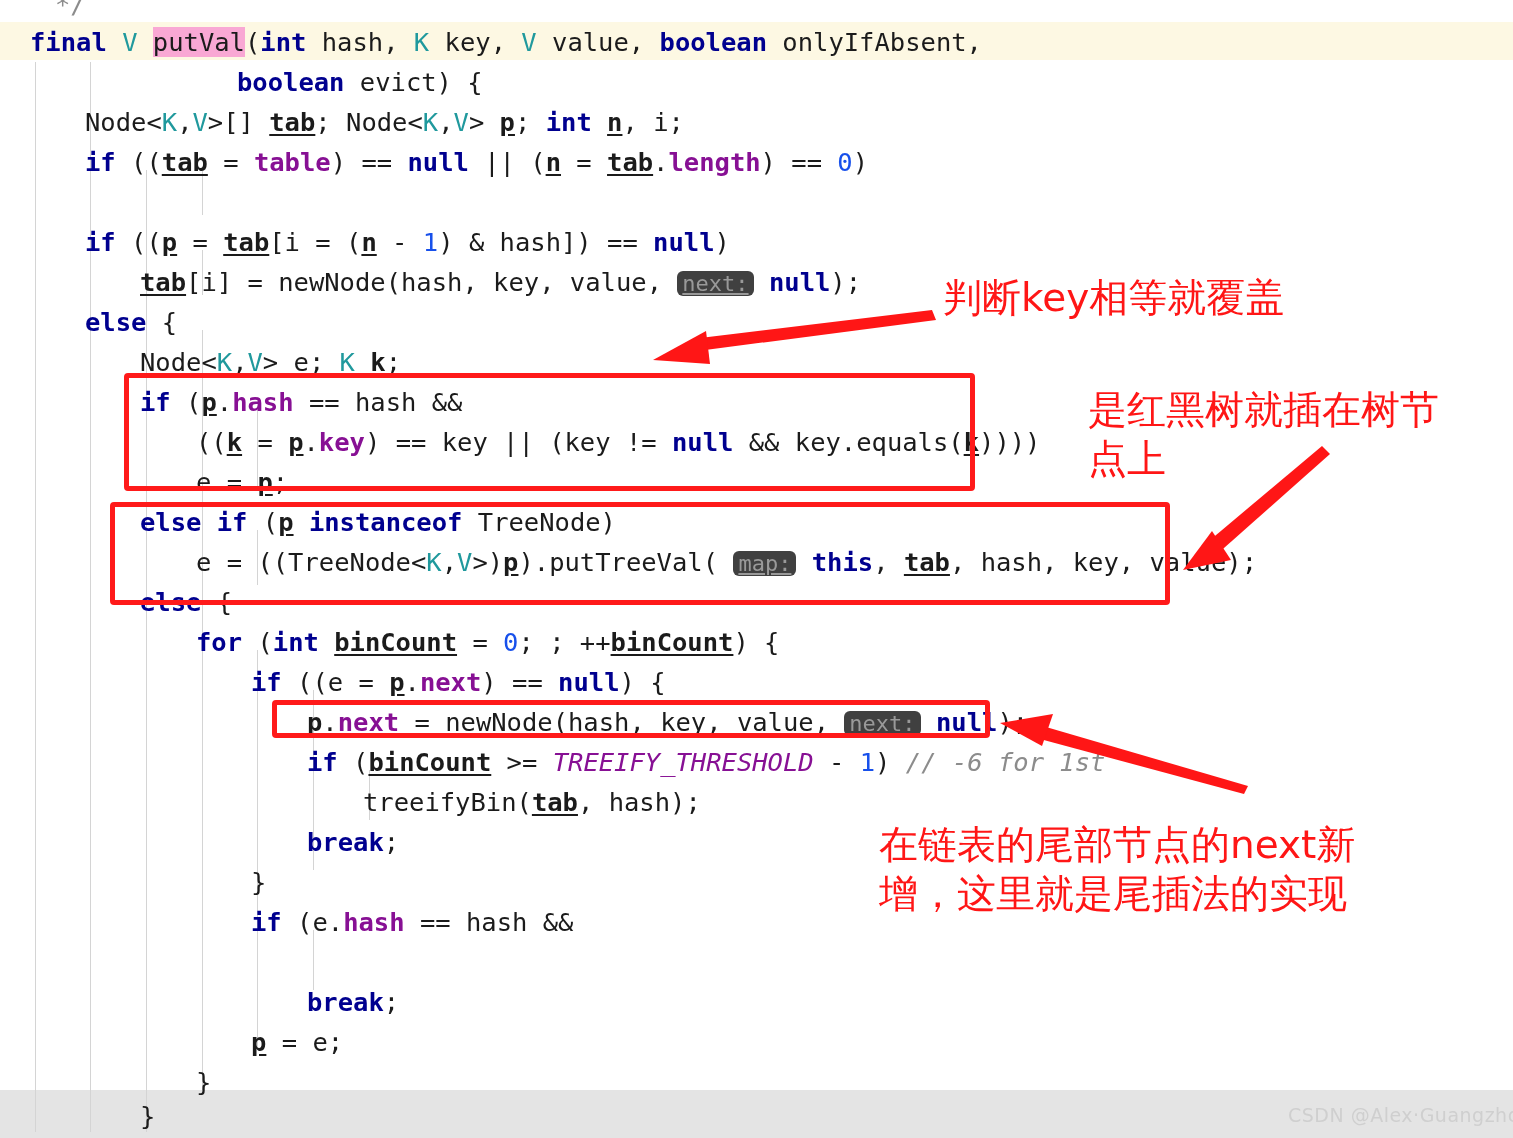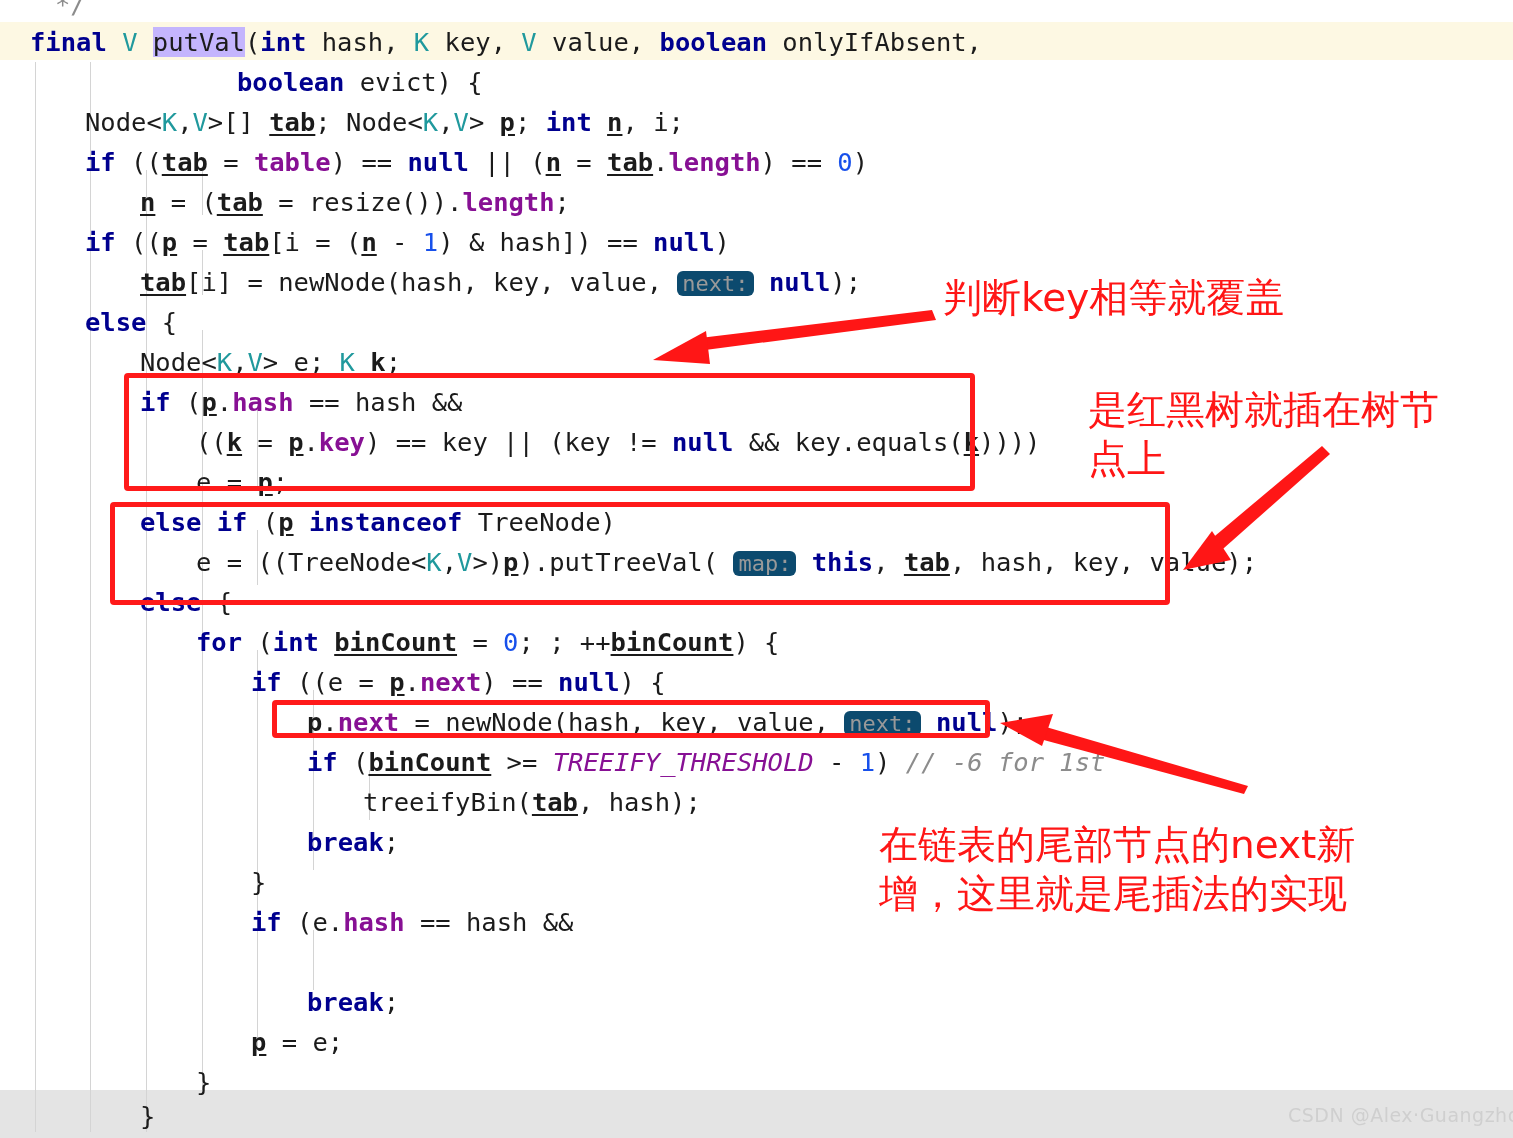--- a/index.html
+++ b/index.html
@@ -35,24 +35,24 @@
 
   
   .kw{color:#00008f;font-weight:bold;}
   .tp{color:#20999d;}
   .fld{color:#871094;font-weight:bold;}
   .num{color:#1750eb;}
   .cmt{color:#8c8c8c;font-style:italic;}
   .cnst{color:#871094;font-style:italic;font-weight:normal;}
   .ul{text-decoration:underline;text-underline-offset:3px;font-weight:bold;}
   .hint{
-    background:#0c4a6e;color:#999999;
-    border-radius:6px;padding:0 5px;font-size:22px;
+    background:#404040;color:#999999;
+    border-radius:6px;padding:0 5px;font-size:22px;text-decoration:underline;
   }
-  .sel-name{background:#c4b5fd;}
+  .sel-name{background:#f9a8d4;}
   .topcmt{color:#8c8c8c;}
 
   
   .ann{position:absolute;pointer-events:none;}
   .box{position:absolute;border:5px solid #ff1a1a;border-radius:4px;box-sizing:border-box;}
   .cn{
     position:absolute;color:#ff1616;
     font-family:"DejaVu Sans","Liberation Sans",sans-serif;
     font-size:39px;line-height:49px;font-weight:500;
     white-space:pre;
@@ -94,21 +94,20 @@
     <div class="line topcmt" style="top:-16px;left:55px;width:200px;">*/</div>
 
     <div class="line" style="top:22px;"><span class="ind" style="width:30px;"></span><span class="kw">final</span> <span class="tp">V</span> <span class="sel-name">putVal</span>(<span class="kw">int</span> hash, <span class="tp">K</span> key, <span class="tp">V</span> value, <span class="kw">boolean</span> onlyIfAbsent,</div>
 
     <div class="line" style="top:62px;"><span class="ind" style="width:237px;"></span><span class="kw">boolean</span> evict) {</div>
 
     <div class="line" style="top:102px;"><span class="ind" style="width:85px;"></span>Node&lt;<span class="tp">K</span>,<span class="tp">V</span>&gt;[] <span class="ul">tab</span>; Node&lt;<span class="tp">K</span>,<span class="tp">V</span>&gt; <span class="ul">p</span>; <span class="kw">int</span> <span class="ul">n</span>, i;</div>
 
     <div class="line" style="top:142px;"><span class="ind" style="width:85px;"></span><span class="kw">if</span> ((<span class="ul">tab</span> = <span class="fld">table</span>) == <span class="kw">null</span> || (<span class="ul">n</span> = <span class="ul">tab</span>.<span class="fld">length</span>) == <span class="num">0</span>)</div>
 
-    <div class="line" style="top:182px;"><span class="ind" style="width:140px;"></span><span class="ul">n</span> = (<span class="ul">tab</span> = resize()).<span class="fld">length</span>;</div>
 
     <div class="line" style="top:222px;"><span class="ind" style="width:85px;"></span><span class="kw">if</span> ((<span class="ul">p</span> = <span class="ul">tab</span>[i = (<span class="ul">n</span> - <span class="num">1</span>) &amp; hash]) == <span class="kw">null</span>)</div>
 
     <div class="line" style="top:262px;"><span class="ind" style="width:140px;"></span><span class="ul">tab</span>[i] = newNode(hash, key, value, <span class="hint">next:</span> <span class="kw">null</span>);</div>
 
     <div class="line" style="top:302px;"><span class="ind" style="width:85px;"></span><span class="kw">else</span> {</div>
 
     <div class="line" style="top:342px;"><span class="ind" style="width:140px;"></span>Node&lt;<span class="tp">K</span>,<span class="tp">V</span>&gt; e; <span class="tp">K</span> <span class="ul">k</span>;</div>
 
     <div class="line" style="top:382px;"><span class="ind" style="width:140px;"></span><span class="kw">if</span> (<span class="ul">p</span>.<span class="fld">hash</span> == hash &amp;&amp;</div>

